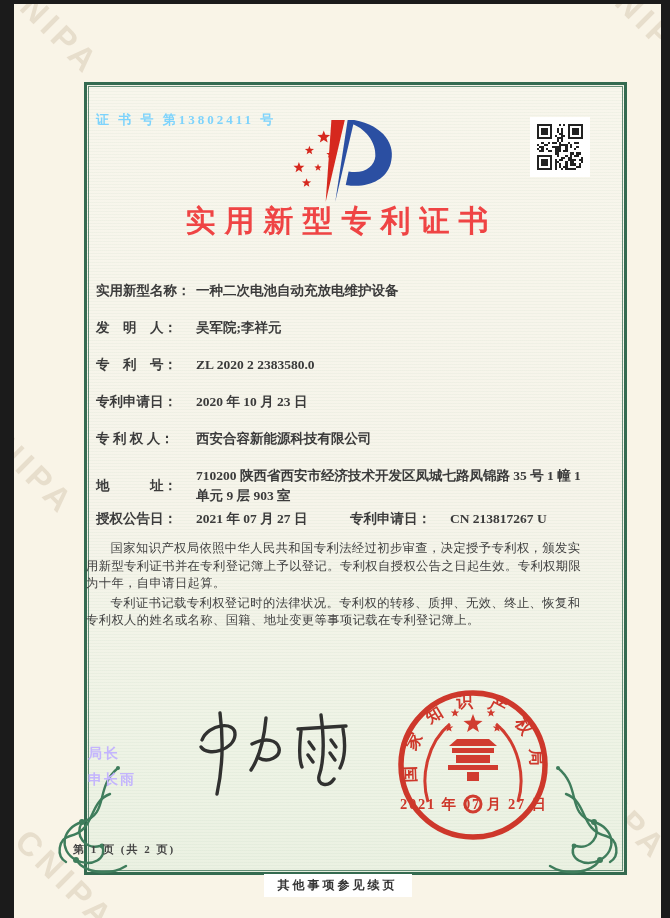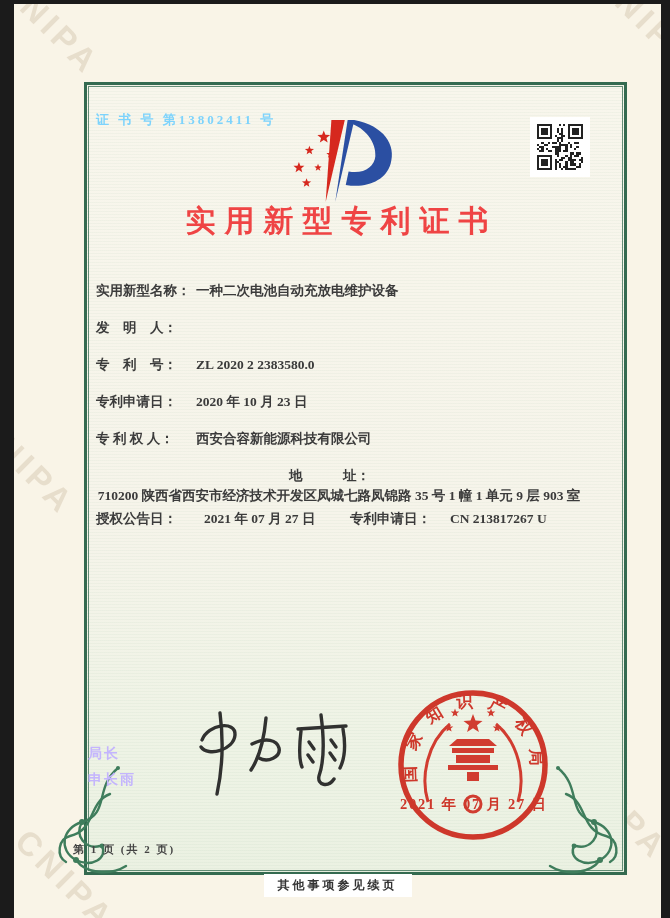--- a/index.html
+++ b/index.html
@@ -20,25 +20,25 @@
   .content{position:absolute;inset:0;}
   .cert-no{position:absolute;left:96px;top:111px;font-size:13px;letter-spacing:3px;color:#7dd3fc;font-weight:600;}
   .qr-box{position:absolute;left:530px;top:117px;width:60px;height:60px;background:#fff;
           display:flex;align-items:center;justify-content:center;}
   .logo{position:absolute;left:276px;top:118px;}
   .title{position:absolute;left:73px;top:201px;width:537px;text-align:center;
          font-size:30px;font-weight:bold;letter-spacing:9px;color:#ef4444;}
   .fields{position:absolute;left:96px;top:281px;width:486px;font-size:13.5px;
           color:#3b3b3b;font-weight:600;}
   .row{display:flex;line-height:20px;margin-bottom:17px;align-items:center;}
-  .row.address{margin-bottom:3px;flex-direction:column;}
+  .row.address{margin-bottom:3px;}
   .flabel{display:inline-block;min-width:100px;white-space:pre;}
   .fvalue{flex:1;}
   .pair{display:flex;}
-  .pair.first{width:254px;flex:none;gap:8px;}
+  .pair.first{width:254px;flex:none;}
   .paras{position:absolute;left:86px;top:540px;width:506px;font-size:12.3px;
          line-height:17.5px;color:#3f3f3f;letter-spacing:0.4px;}
   .paras p{margin:0 0 2px 0;text-indent:2em;}
   .sig-labels{position:absolute;left:88px;top:740px;
               font-family:"Liberation Sans","DejaVu Sans",sans-serif;
               font-size:14px;font-weight:bold;color:#c4b5fd;line-height:26px;letter-spacing:2px;}
   .signature{position:absolute;left:178px;top:704px;}
   .seal{position:absolute;left:392px;top:680px;}
   .page-info{position:absolute;left:73px;top:842px;width:537px;text-align:left;
              font-size:11px;color:#444;letter-spacing:2px;font-weight:600;}
@@ -239,20 +239,21 @@
 
     <div class="title">实用新型专利证书</div>
 
     <div class="fields">
       <div class="row">
         <span class="flabel">实用新型名称：</span>
         <span class="fvalue">一种二次电池自动充放电维护设备</span>
       </div>
       <div class="row">
         <span class="flabel">发　明　人：</span>
+        <span class="fvalue">吴军院;李祥元</span>
       </div>
       <div class="row">
         <span class="flabel">专　利　号：</span>
         <span class="fvalue">ZL 2020 2 2383580.0</span>
       </div>
       <div class="row">
         <span class="flabel">专利申请日：</span>
         <span class="fvalue">2020 年 10 月 23 日</span>
       </div>
       <div class="row">
@@ -268,20 +269,24 @@
           <span class="flabel">授权公告日：</span>
           <span class="fvalue">2021 年 07 月 27 日</span>
         </span>
         <span class="pair">
           <span class="flabel">专利申请日：</span>
           <span class="fvalue">CN 213817267 U</span>
         </span>
       </div>
     </div>
 
+    <div class="paras">
+      <p>国家知识产权局依照中华人民共和国专利法经过初步审查，决定授予专利权，颁发实用新型专利证书并在专利登记簿上予以登记。专利权自授权公告之日起生效。专利权期限为十年，自申请日起算。</p>
+      <p>专利证书记载专利权登记时的法律状况。专利权的转移、质押、无效、终止、恢复和专利权人的姓名或名称、国籍、地址变更等事项记载在专利登记簿上。</p>
+    </div>
 
     <div class="sig-labels">
       <div>局长</div>
       <div>申长雨</div>
     </div>
 
     <svg class="signature" width="190" height="100" viewBox="0 0 190 100">
       <g stroke="#1d1d1d" stroke-width="3.4" fill="none" stroke-linecap="round" opacity="0.9">
         <path d="M24,36 C30,20 58,16 57,31 C56,46 30,53 23,43"></path>
         <path d="M42,9 C45,32 45,62 39,90"></path>

